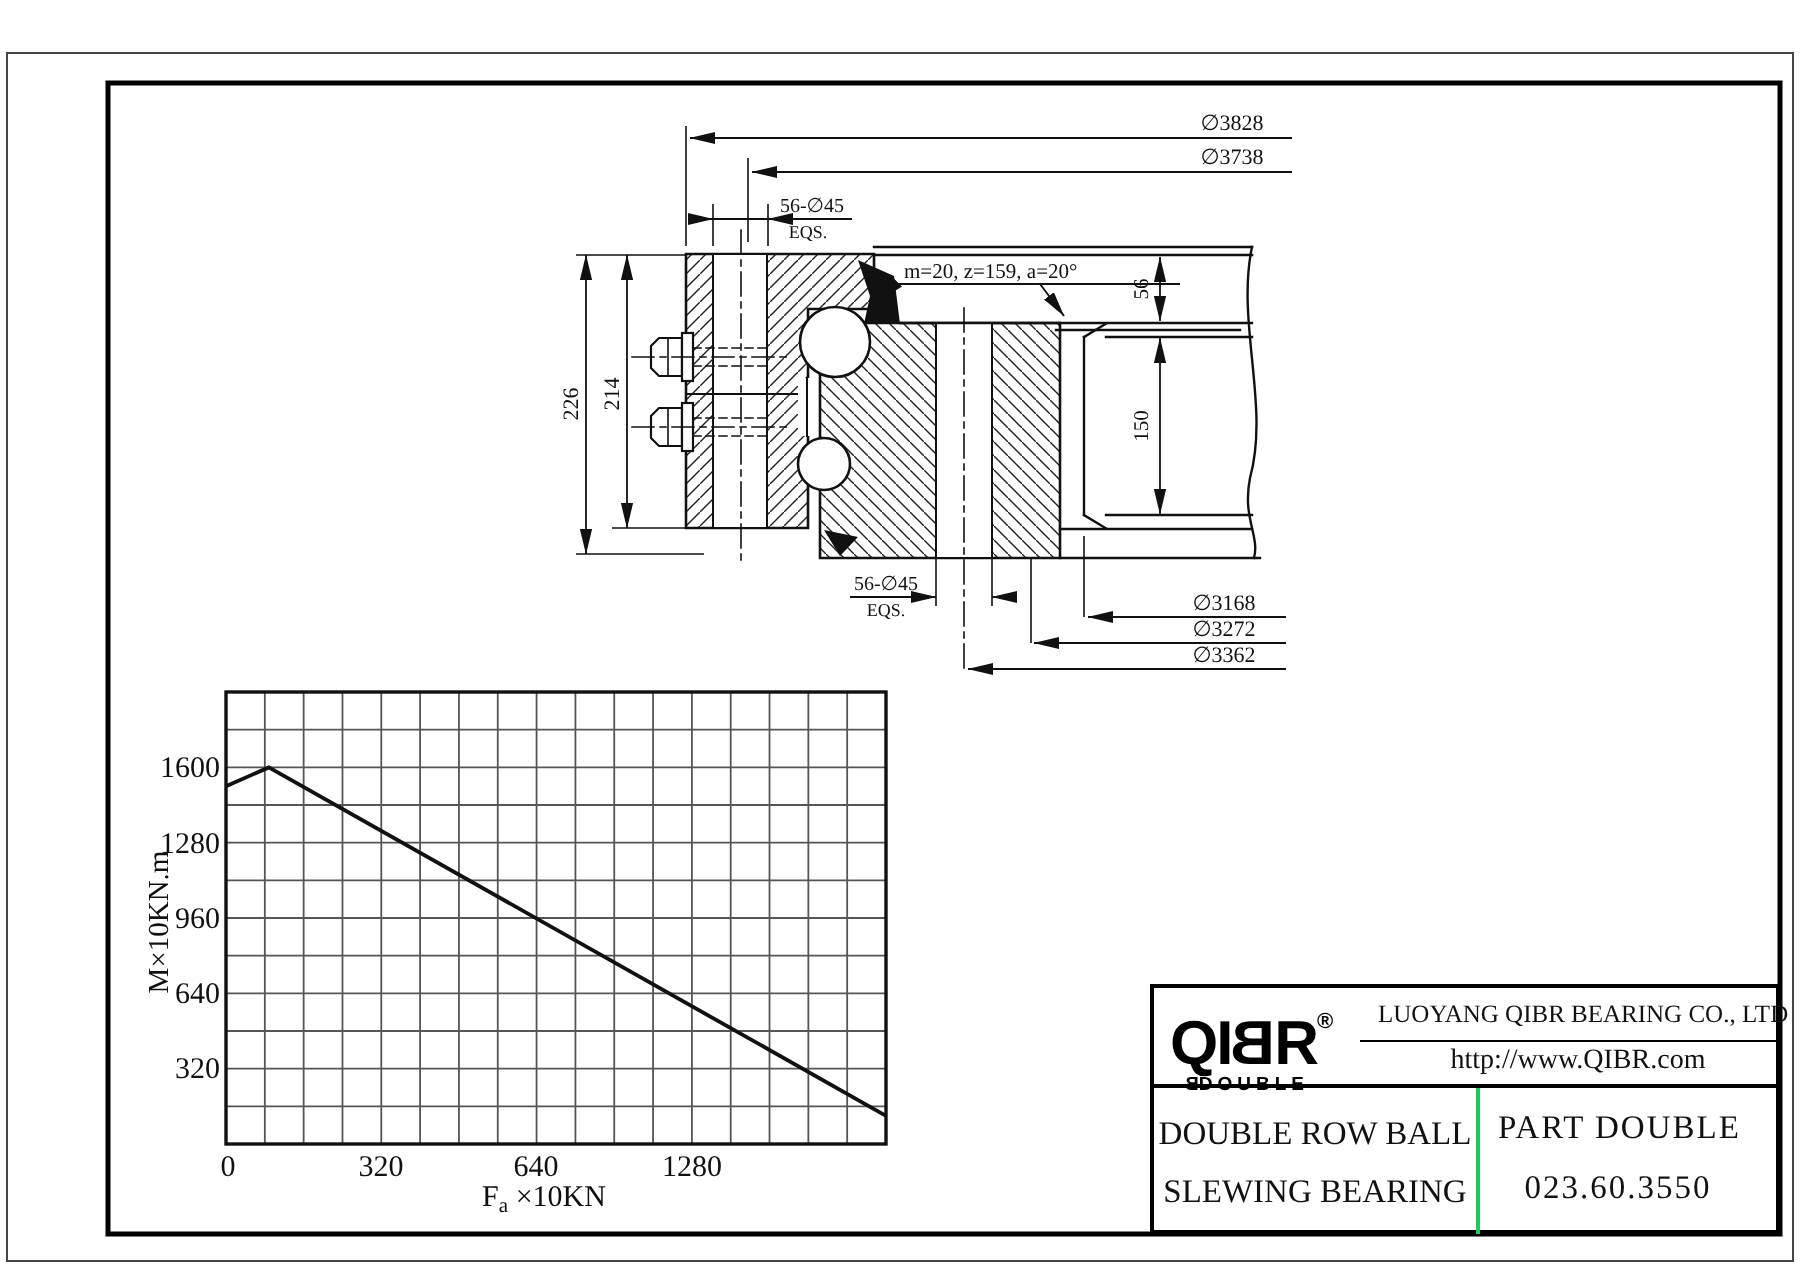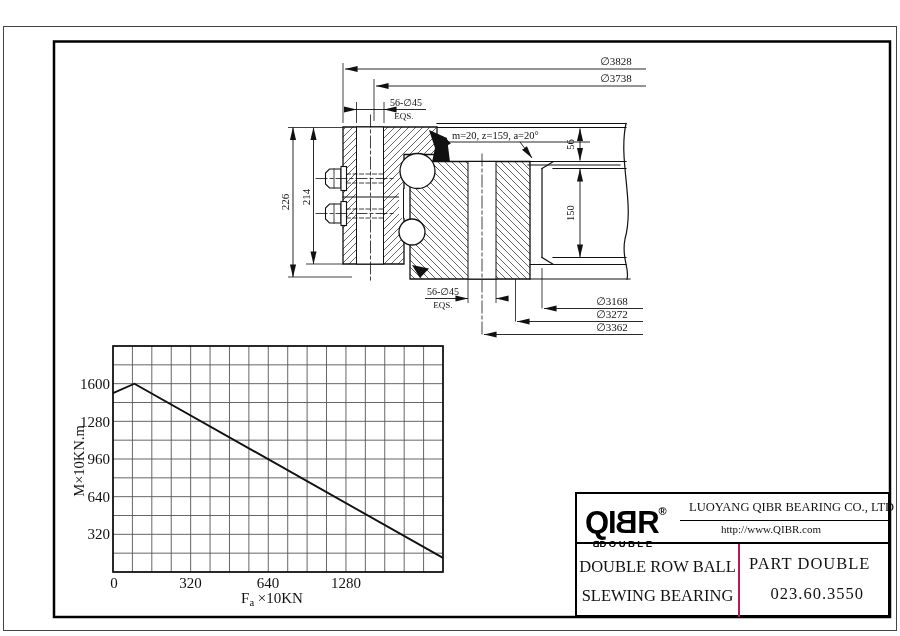--- a/index.html
+++ b/index.html
@@ -14,27 +14,27 @@
   #logo{position:absolute;left:8px;top:2px;width:102px;height:44px;}
   #logo-main{font-family:"Liberation Sans","DejaVu Sans",sans-serif;font-weight:bold;
              font-size:31px;letter-spacing:-1px;line-height:30px;color:#000;}
   #logo-reg{font-size:11px;vertical-align:18px;letter-spacing:0;}
   #logo-sub{font-family:"Liberation Sans","DejaVu Sans",sans-serif;font-weight:bold;
             font-size:9.5px;letter-spacing:2.5px;margin-top:0px;margin-left:5px;color:#000;}
   .flip{display:inline-block;transform:scaleX(-1);}
   #tb-company{position:absolute;left:112px;top:6px;width:200px;
               font-size:12.5px;white-space:nowrap;}
   #tb-divider{position:absolute;left:103px;right:0;top:26px;border-top:1.5px solid #000;}
-  #tb-url{position:absolute;left:94px;top:29px;width:200px;text-align:center;font-size:11px;}
+  #tb-url{position:absolute;left:112px;top:29px;width:200px;text-align:center;font-size:14px;}
   #tb-row2{position:relative;height:73px;}
-  #tb-product{position:absolute;left:0;top:0;width:163px;height:73px;border-right:2px solid #be185d;
+  #tb-product{position:absolute;left:0;top:0;width:163px;height:73px;border-right:2px solid #22c55e;
               text-align:center;font-size:16.5px;line-height:29px;padding-top:8px;box-sizing:border-box;}
   #tb-part{position:absolute;left:165px;top:0;right:0;height:73px;font-size:16.5px;}
   #tb-part-label{position:absolute;left:7px;top:10px;letter-spacing:1px;}
-  #tb-part-number{position:absolute;left:0;right:24px;top:40px;text-align:right;letter-spacing:1px;}
+  #tb-part-number{position:absolute;left:0;right:12px;top:40px;text-align:center;letter-spacing:1px;}
 </style>
 </head>
 <body>
 
 <div id="sheet">
 
 <svg width="900" height="636" viewBox="0 0 900 636">
   <defs>
     <pattern id="hatchA" patternUnits="userSpaceOnUse" width="7" height="7">
       <path d="M0,7 L7,0" stroke="#222" stroke-width="0.7"></path>

